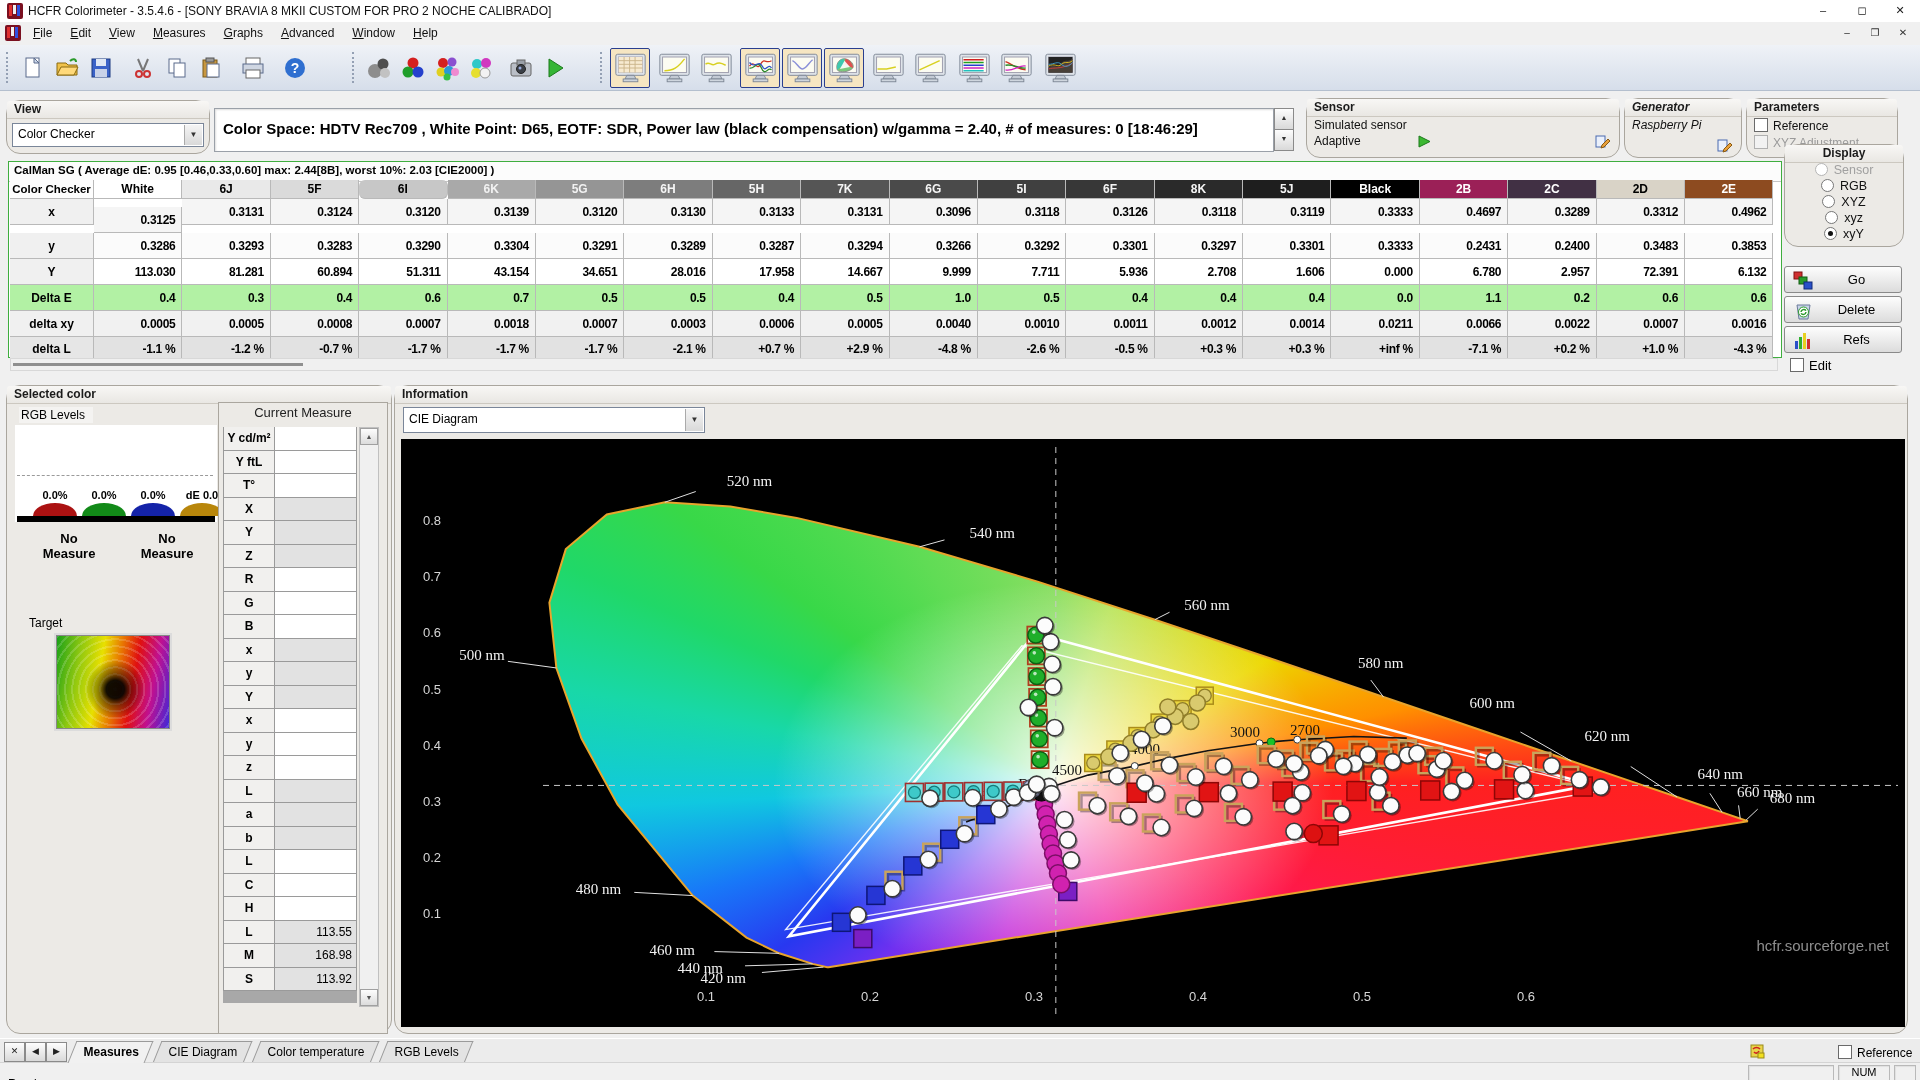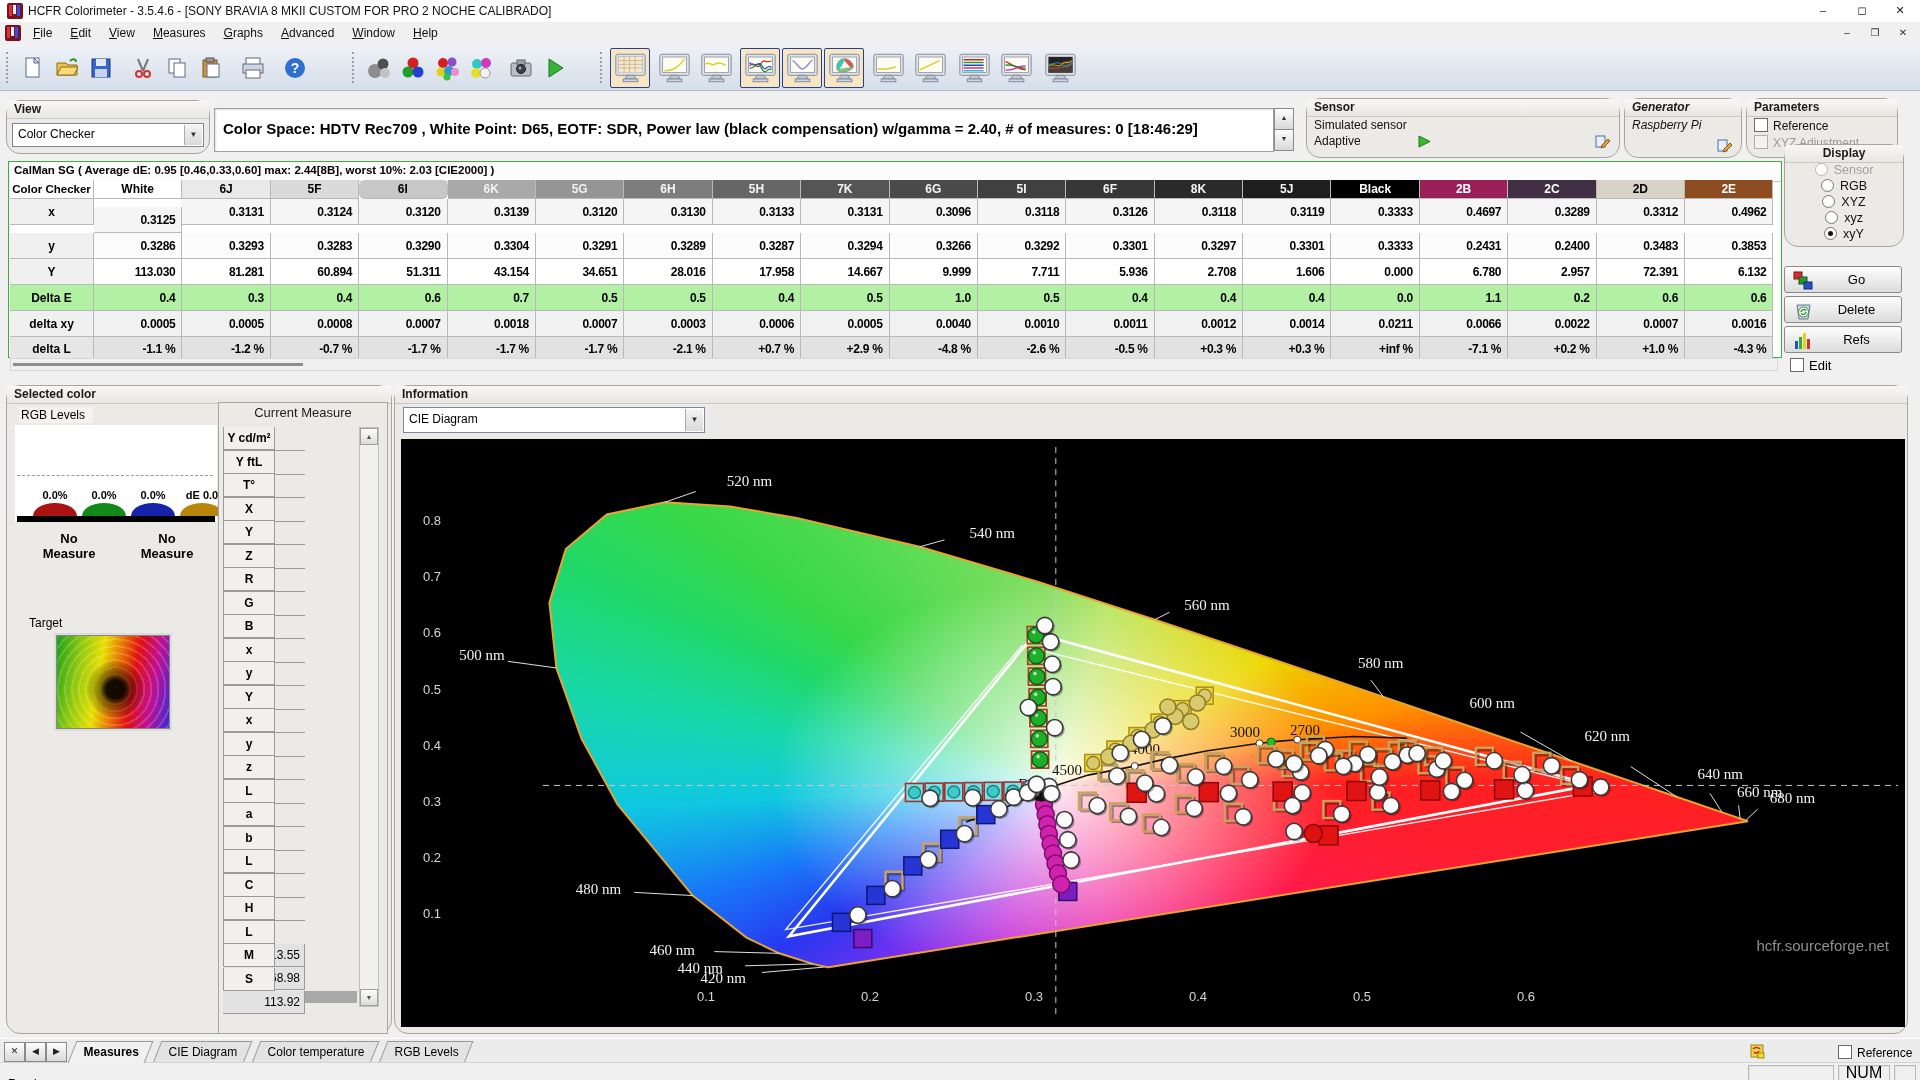--- a/index.html
+++ b/index.html
@@ -60,21 +60,21 @@
   #rgbbase{position:absolute;left:2px;bottom:0;width:198px;height:6px;background:#000;}
   .nomeasure{position:absolute;top:145px;width:96px;text-align:center;font-weight:bold;font-size:13px;line-height:15px;white-space:pre-line;}
   #target-img{position:absolute;left:49px;top:249px;width:112px;height:92px;border:1px solid #888;outline:2px solid #dcdcdc;
     background:
       radial-gradient(circle at 52% 58%, rgba(0,0,0,.92) 0 9px, rgba(0,0,0,.45) 15px, rgba(0,0,0,0) 30px),
       repeating-radial-gradient(circle at 52% 58%, rgba(255,255,255,.16) 0 2px, transparent 2px 7px),
       linear-gradient(100deg,#18a018,#8fc810 20%,#e8e000 38%,#e87800 52%,#e01010 66%,#c01090 82%,#4028d8 100%);}
   
   #curmeasure{left:218px;top:402px;width:168px;height:630px;background:#eceae6;border:1px solid #aaa69e;}
   #cm-title{position:absolute;left:0;top:2px;width:100%;text-align:center;font-size:13px;color:#222;}
-  .cmrow{display:flex;height:23.5px;box-sizing:border-box;flex-direction:column;}
+  .cmrow{display:flex;height:23.5px;box-sizing:border-box;}
   .cml{width:52px;box-sizing:border-box;border:1px solid #9a9a9a;border-top:none;background:#f1f0ee;font-weight:bold;font-size:12px;text-align:center;line-height:22px;}
   .cmv{width:82px;box-sizing:border-box;border:1px solid #9a9a9a;border-top:none;border-left:none;font-size:12px;text-align:right;padding-right:4px;line-height:22px;}
   .sb{position:absolute;width:18px;background:#f0f0f0;border:1px solid #c0c0c0;}
   .sb .arr{position:absolute;left:0;width:100%;height:17px;background:linear-gradient(#fdfdfd,#dcdcdc);border:1px solid #a0a0a0;box-sizing:border-box;text-align:center;font-size:7px;line-height:15px;color:#555;}
   
   #infobox{left:394px;top:385px;width:1512px;height:647px;}
   #cie-black{position:absolute;left:6px;top:53px;width:1504px;height:588px;background:#000;}
   #cie-grad{position:absolute;left:2px;top:0px;width:1502px;height:586px;
     background:
       radial-gradient(ellipse 430px 310px at 43.3% 58.8%, rgba(255,255,255,.92) 0%, rgba(255,255,255,0) 65%),
@@ -86,21 +86,21 @@
   #watermark{position:absolute;right:16px;top:498px;font-size:15px;color:#8f8f8f;}
   
   #tabbar{left:0;top:1038px;width:1920px;height:24px;background:#ececec;border-top:1px solid #fff;}
   .navbtn{position:absolute;top:3px;width:19px;height:18px;background:linear-gradient(#fdfdfd,#d9d9d9);border:1px solid #8a8a8a;text-align:center;font-size:9px;line-height:16px;color:#222;}
   .tab{position:absolute;top:2px;height:21px;background:#e3e3e3;border:1px solid #9a9a9a;border-bottom:none;transform:skewX(-22deg);}
   .tab.active{background:#f1f1f1;z-index:3;}
   .tab .tlabel{display:block;transform:skewX(22deg);font-size:12px;padding:3px 10px 0;white-space:nowrap;}
   .tab.active .tlabel{font-weight:bold;}
   
   #statusbar{left:0;top:1062px;width:1920px;height:18px;background:#f0f0f0;border-top:1px solid #d4d4d4;font-size:12px;}
-  .pane{position:absolute;top:2px;height:14px;border:1px solid #b9b9b9;box-shadow:inset 1px 1px 1px #00000011;font-size:16px;text-align:center;}
+  .pane{position:absolute;top:2px;height:14px;border:1px solid #b9b9b9;box-shadow:inset 1px 1px 1px #00000011;font-size:11px;text-align:center;}
 </style>
 </head>
 <body>
 
 <div id="app">
 
   <div class="abs" id="titlebar">
     <span class="appicon">
         <i style="left:2px;height:11px;background:#e03030;"></i>
         <i style="left:6px;height:9px;background:#f0f0f0;"></i>

